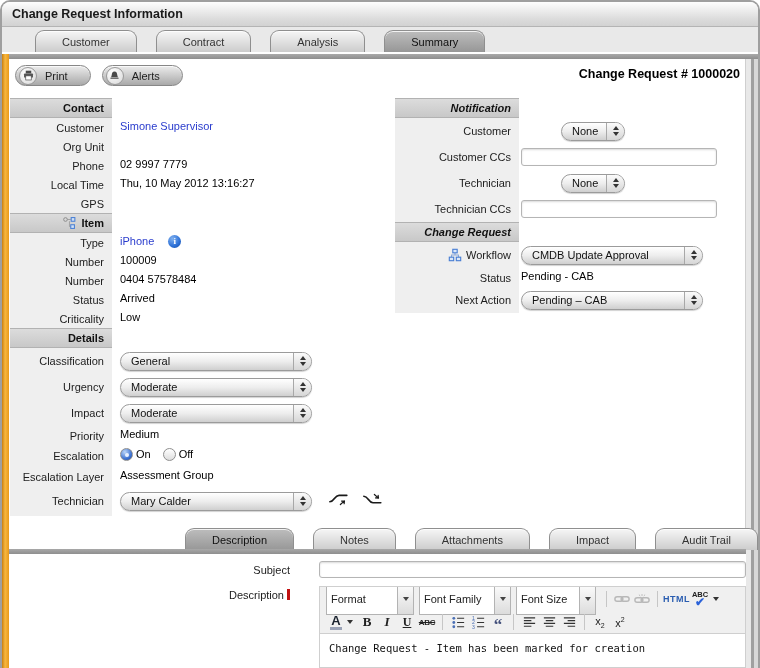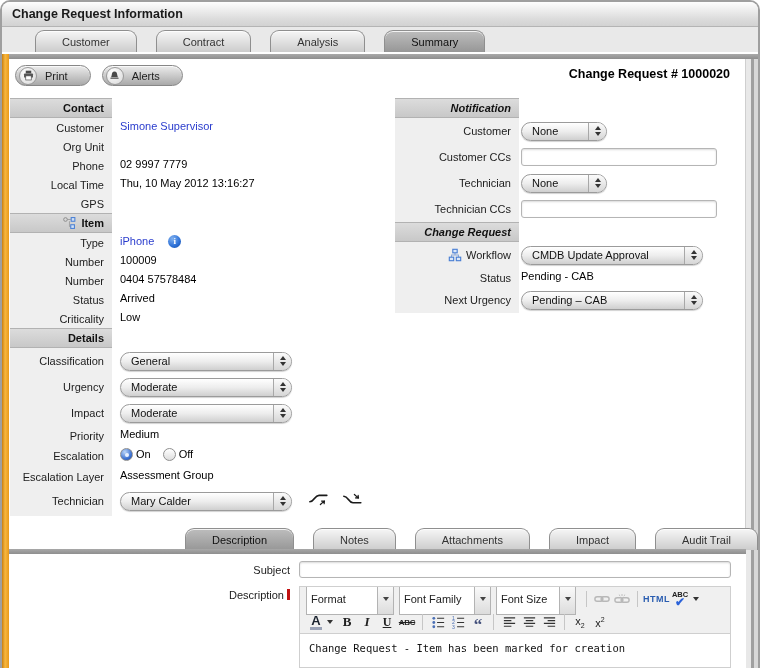--- a/index.html
+++ b/index.html
@@ -18,21 +18,21 @@
   
   .content{position:absolute;top:52px;left:0;right:0;bottom:0;background:#fff;padding-left:44px;}
   .graybar-top{position:absolute;left:7px;right:0;top:0;height:5px;background:linear-gradient(#a9a9a9,#8e8e8e);}
   .stripe{position:absolute;left:0;top:0;bottom:0;width:7px;background:linear-gradient(to right,#c97f10,#f7b73f 45%,#e9991a);}
   .right-edge{position:absolute;right:0;top:5px;bottom:0;width:12px;background:linear-gradient(to right,#e8e8e8 0 5px,#a0a0a0 5px 8px,#d8d8d8 8px 12px);border-left:1px solid #cfcfcf;}
 
   
   .actions{position:absolute;left:13px;top:11px;display:flex;gap:11px;}
   .pill{height:21px;border:1px solid #878787;border-radius:11px;background:linear-gradient(#ececec,#a9a9a9);box-shadow:inset 0 1px 0 rgba(255,255,255,.7);display:flex;align-items:center;gap:8px;padding:0 22px 0 3px;font-size:11px;color:#1e1e1e;font-family:inherit;cursor:default;}
   .pill-icon{width:16px;height:16px;border-radius:50%;background:radial-gradient(circle at 35% 30%,#ffffff,#d8d8d8);border:1px solid #9a9a9a;display:flex;align-items:center;justify-content:center;}
-  .reqnum{position:absolute;right:28px;top:13px;font-size:12.5px;font-weight:bold;color:#000;text-align:right;}
+  .reqnum{position:absolute;right:18px;top:13px;font-size:12.5px;font-weight:bold;color:#000;text-align:right;}
 
   
   .form-left{position:absolute;left:8px;top:44px;width:368px;background-image:linear-gradient(#efefef,#efefef);background-size:102px 100%;background-repeat:no-repeat;}
   .form-right{position:absolute;left:393px;top:44px;width:352px;background-image:linear-gradient(#efefef,#efefef);background-size:124px 100%;background-repeat:no-repeat;}
   .frow{display:flex;align-items:center;min-height:19px;}
   .frow.sel{min-height:26px;}
   .frow.tech{min-height:30px;}
   .flabel{box-sizing:border-box;text-align:right;padding-right:8px;font-size:11px;color:#1c1c1c;flex:none;display:flex;align-items:center;justify-content:flex-end;gap:4px;}
   .form-left .flabel{width:102px;}
   .form-right .flabel{width:124px;}
@@ -42,41 +42,41 @@
   .form-left .fheader{width:102px;}
   .form-right .fheader{width:124px;font-style:italic;}
   a.link{color:#2a3ccd;text-decoration:none;cursor:pointer;}
 
   
   .msel{box-sizing:border-box;height:19px;border:1px solid #9b9b9b;border-radius:10px;background:linear-gradient(#ffffff,#ededed 50%,#cfcfcf);box-shadow:0 1px 1px rgba(0,0,0,.18);display:flex;align-items:center;overflow:hidden;cursor:default;}
   .msel-label{flex:1;padding:0 6px 0 10px;font-size:11px;color:#111;white-space:nowrap;overflow:hidden;}
   .msel-arrows{width:17px;flex:none;height:100%;border-left:1px solid #a8a8a8;display:flex;flex-direction:column;align-items:center;justify-content:center;gap:2px;background:linear-gradient(#fbfbfb,#d6d6d6);}
   .tri-up{width:0;height:0;border-left:3.5px solid transparent;border-right:3.5px solid transparent;border-bottom:4px solid #333;}
   .tri-down{width:0;height:0;border-left:3.5px solid transparent;border-right:3.5px solid transparent;border-top:4px solid #333;}
-  .w192{width:172px;} .w86{width:86px;} .w182{width:182px;}
+  .w192{width:192px;} .w86{width:64px;margin-left:40px;} .w182{width:182px;}
 
   .tinput{box-sizing:border-box;height:18px;border:1px solid #b5b5b5;border-radius:3px;box-shadow:inset 0 1px 2px rgba(0,0,0,.15);font-size:11px;padding:0 5px;font-family:inherit;background:#fff;}
   .w196{width:196px;}
 
   
   .radio{width:13px;height:13px;border-radius:50%;border:1px solid #8f8f8f;background:linear-gradient(#fff,#ddd);display:inline-flex;align-items:center;justify-content:center;box-sizing:border-box;margin-right:3px;}
   .radio.checked{background:radial-gradient(circle at 35% 28%,#bcd6f8,#3a6fd0 65%,#274f9e);}
   .radio.checked .dot{width:4px;height:4px;border-radius:50%;background:#eaf2ff;}
   .radio-label{font-size:11px;margin-right:12px;}
 
   .info-icon{width:13px;height:13px;border-radius:50%;background:radial-gradient(circle at 35% 28%,#7fb0ef,#2b6fd6 60%,#174a9e);color:#fff;font-size:9px;font-weight:bold;font-family:"Liberation Serif",serif;display:inline-flex;align-items:center;justify-content:center;margin-left:14px;}
   .esc-icons{display:flex;gap:12px;margin-left:16px;align-items:center;}
 
   
   .detail-tabs{position:absolute;left:183px;top:474px;display:flex;gap:19px;}
   .graybar2{position:absolute;left:7px;right:12px;top:495px;height:5px;background:linear-gradient(#a8a8a8,#8e8e8e);}
 
   
   .lower{position:absolute;left:7px;right:12px;top:500px;bottom:0;background:#fff;}
-  .lrow{display:flex;}
+  .lrow{display:flex;gap:20px;}
   .lrow.subject{margin-top:7px;}
   .lrow.desc{margin-top:8px;}
   .llabel{width:290px;box-sizing:border-box;text-align:right;padding-right:9px;padding-top:3px;font-size:11px;color:#1c1c1c;flex:none;}
   .req-mark{display:inline-block;width:3px;height:11px;background:#c11111;margin-left:3px;vertical-align:-1px;}
   .subject-input{width:432px;height:17px;}
 
   
   .editor{width:432px;height:82px;box-sizing:border-box;border:1px solid #cfcfcf;background:#f0f0f0;overflow:hidden;display:flex;flex-direction:column;}
   .toolbar-row{height:22px;display:flex;align-items:center;padding:1px 4px 0 6px;flex:none;}
   .esel{box-sizing:border-box;height:32px;border:1px solid #b3b3b3;background:#fff;display:flex;align-items:center;margin-right:5px;cursor:default;}
@@ -359,21 +359,21 @@
                 <i class="tri-down"></i>
               </span>
           </div>
         </div>
       </div>
       <div class="frow">
         <div class="flabel">Status</div>
         <div class="fvalue">Pending - CAB</div>
       </div>
       <div class="frow sel">
-        <div class="flabel">Next Urgency</div>
+        <div class="flabel">Next Action</div>
         <div class="fvalue">
           <div class="msel w182">
             <span class="msel-label">Pending – CAB</span>
             <span class="msel-arrows">
                 <i class="tri-up"></i>
                 <i class="tri-down"></i>
               </span>
           </div>
         </div>
       </div>

